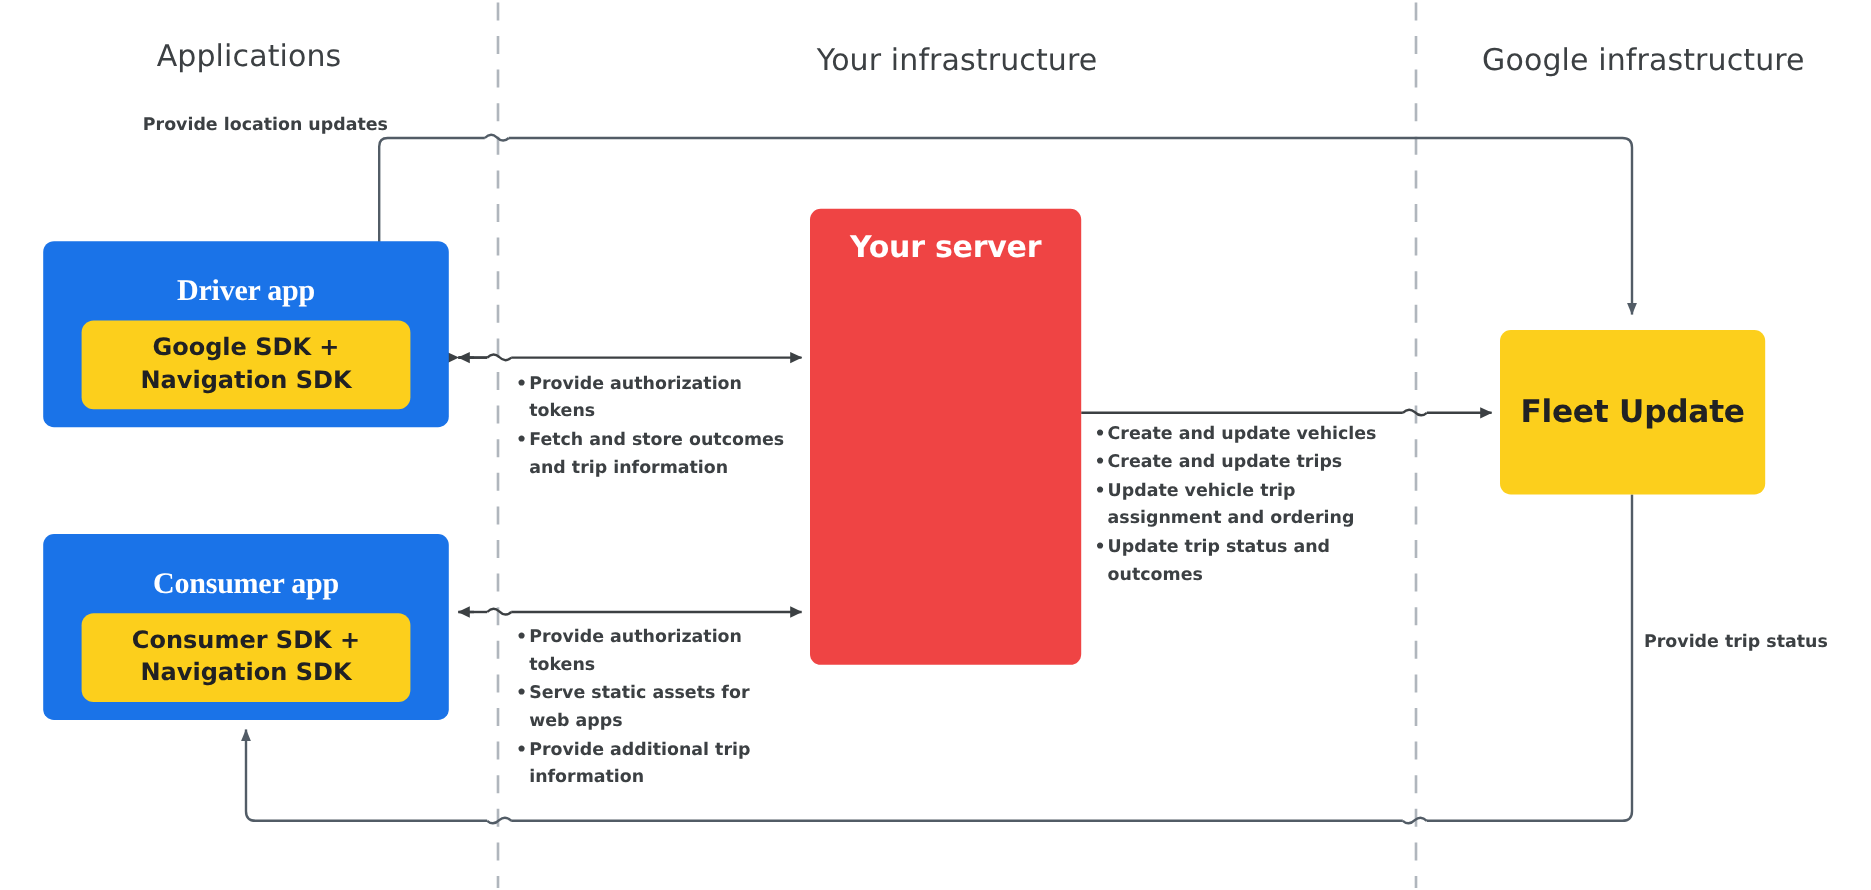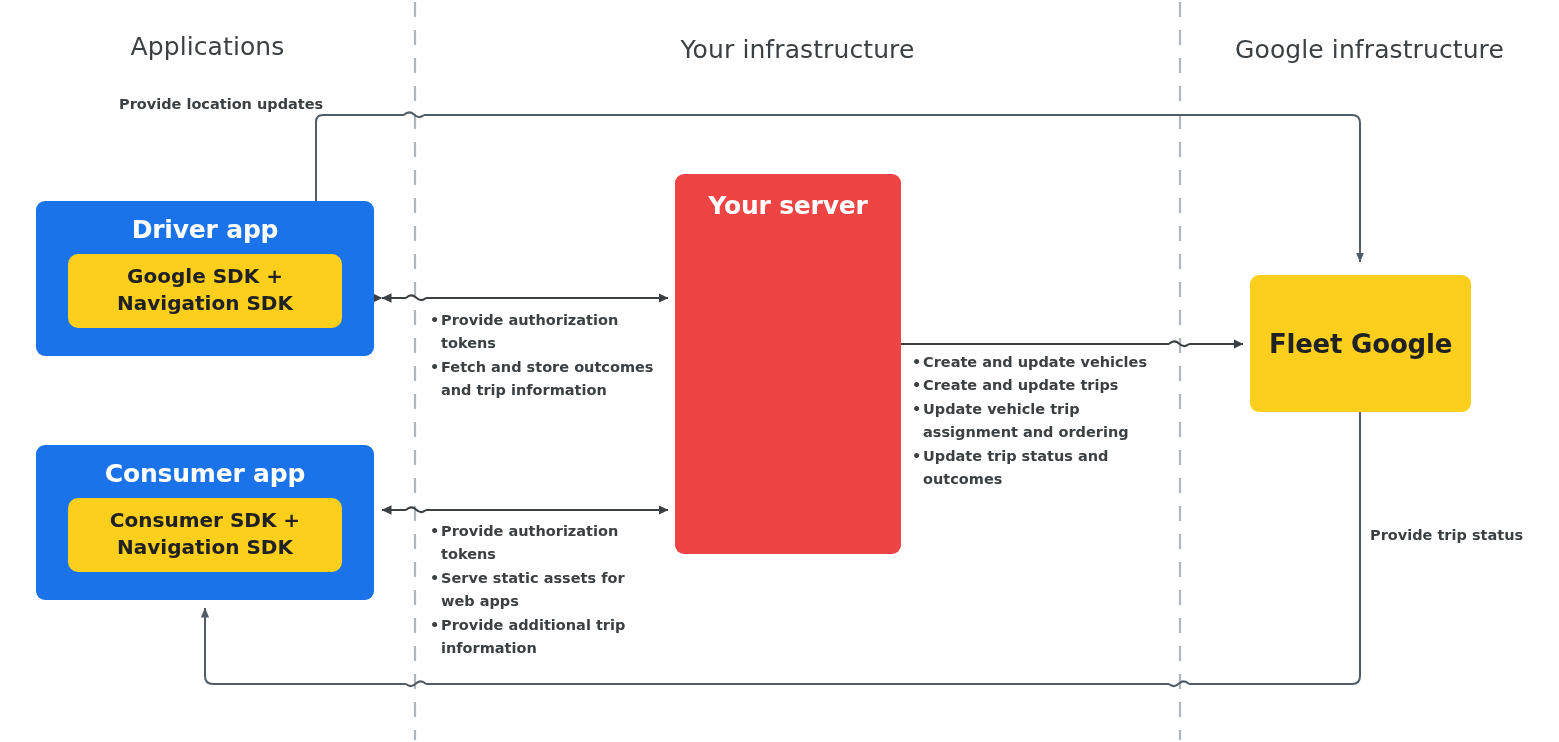--- a/index.html
+++ b/index.html
@@ -44,22 +44,23 @@
     border-radius: 9px;
     display: flex;
     flex-direction: column;
     align-items: center;
   }
   .app-title {
     color: #ffffff;
     font-size: 25px;
     font-weight: bold;
     letter-spacing: -0.2px;
-    margin-top: 14px;
+    margin-top: 28px;
     white-space: nowrap;
+    font-family: Liberation Serif, serif;
   }
   .sdk-box {
     background: #fccf1c;
     border-radius: 10px;
     width: 274px;
     margin-top: 10px;
     padding: 9px 4px 11px 4px;
     text-align: center;
     color: #202124;
     font-size: 20px;
@@ -204,21 +205,21 @@
       <div>Consumer SDK +</div>
       <div>Navigation SDK</div>
     </div>
   </div>
 
   <div class="server-box" style="left:675px; top:174px; width:226px; height:380px;">
     <div class="server-title">Your server</div>
   </div>
 
   <div class="fleet-box" style="left:1250px; top:275px; width:221px; height:137px;">
-    <div class="fleet-title">Fleet Google</div>
+    <div class="fleet-title">Fleet Update</div>
   </div>
 
   <div class="bullet-list" style="left:430px; top:309px; width:225px;">
     <div class="bullet-item">Provide authorization tokens</div>
     <div class="bullet-item">Fetch and store outcomes and trip information</div>
   </div>
 
   <div class="bullet-list" style="left:430px; top:520px; width:215px;">
     <div class="bullet-item">Provide authorization tokens</div>
     <div class="bullet-item">Serve static assets for web apps</div>

